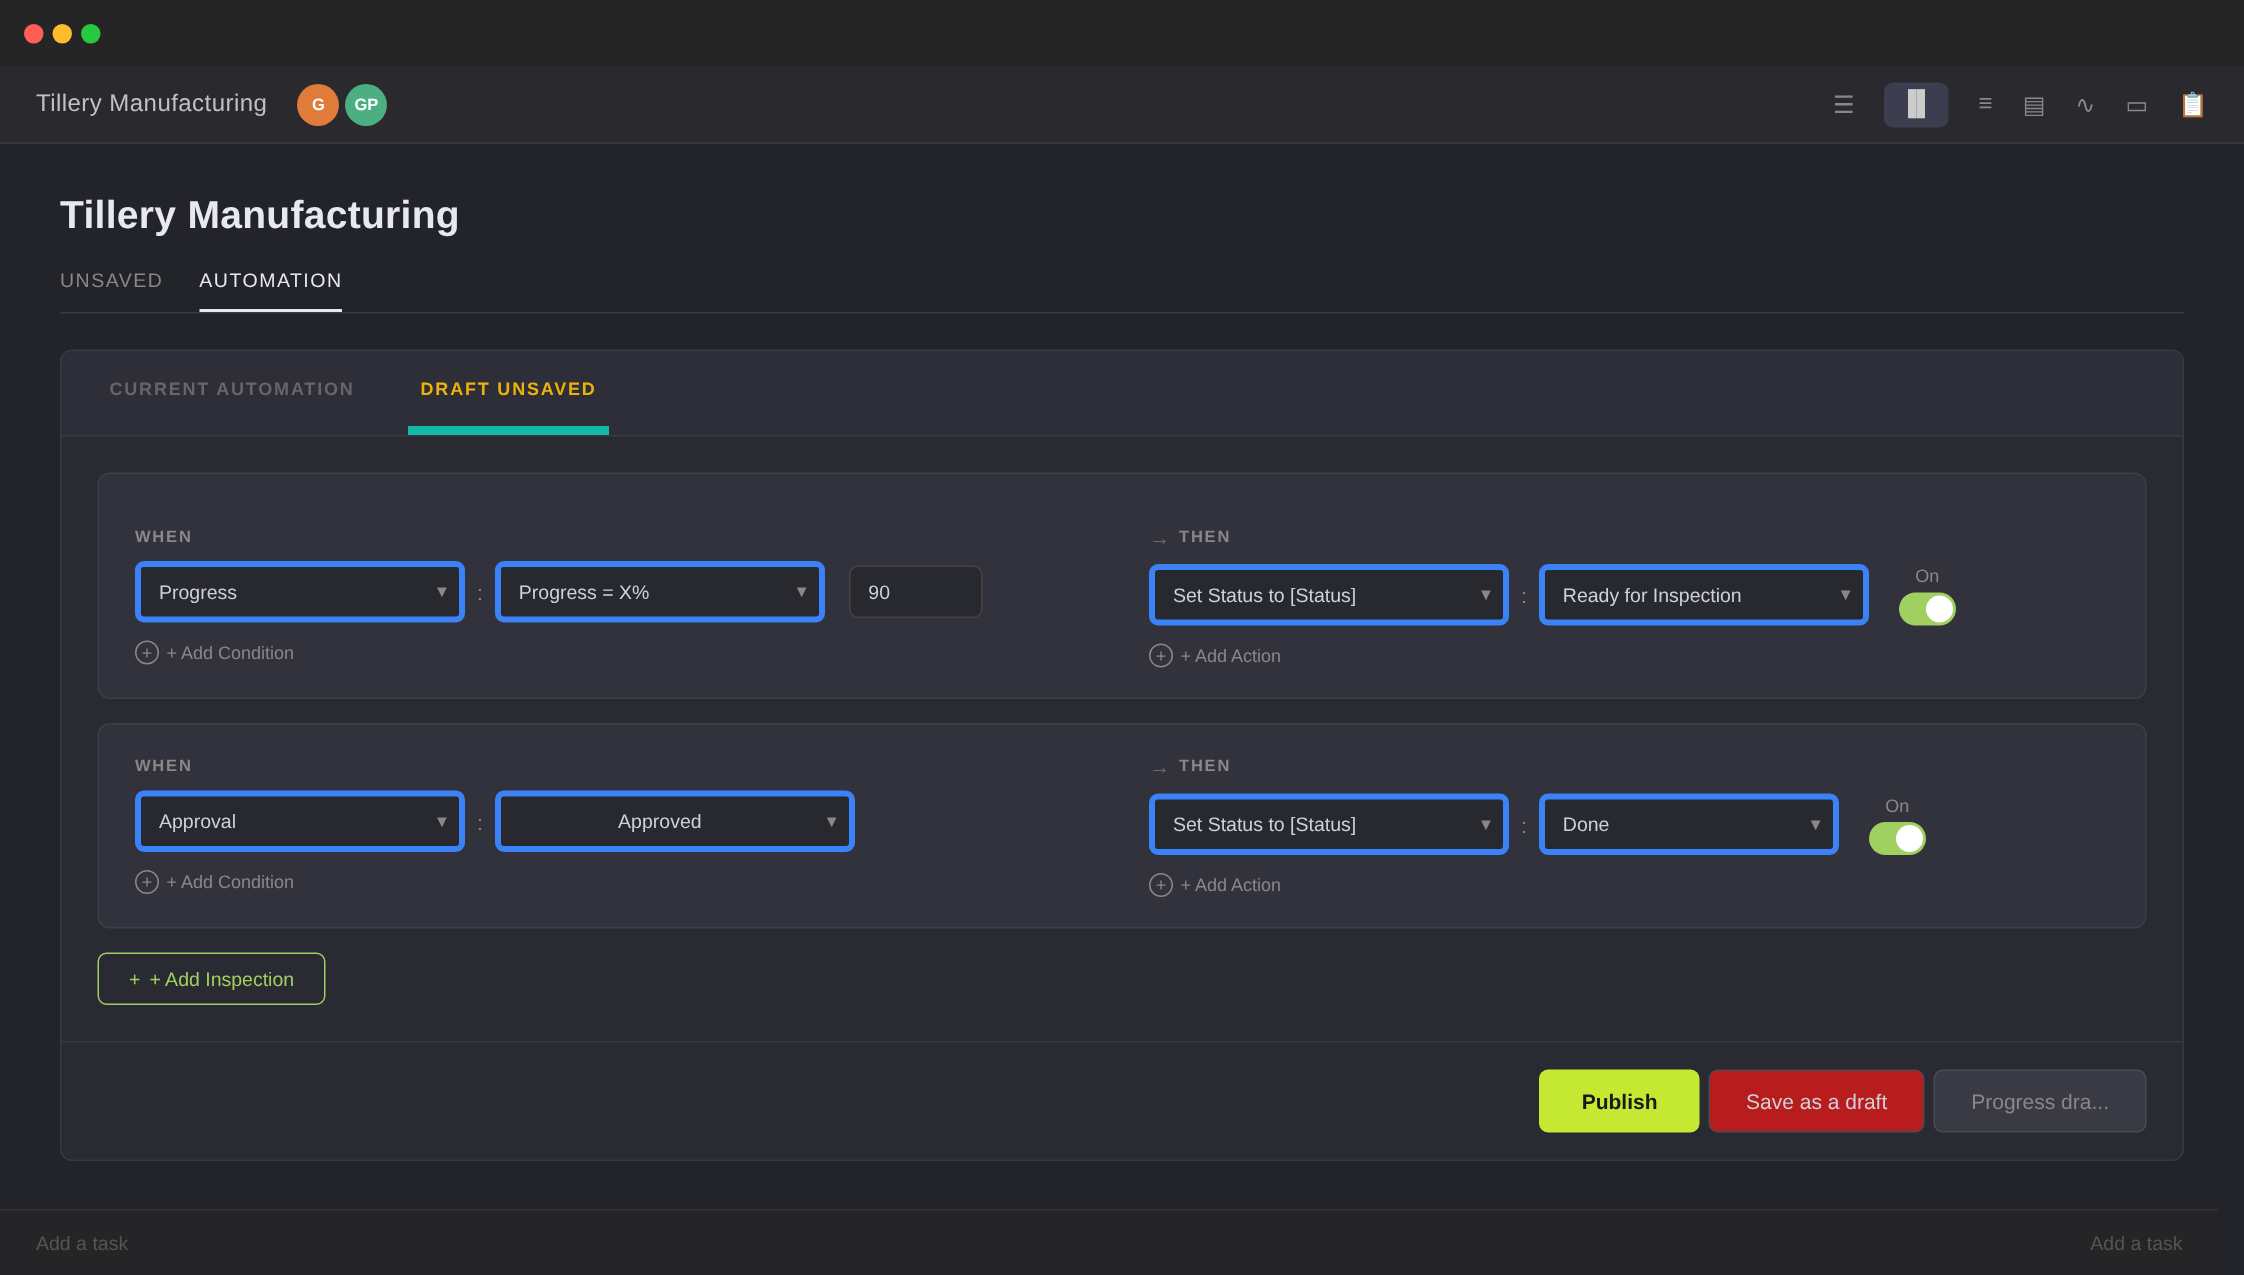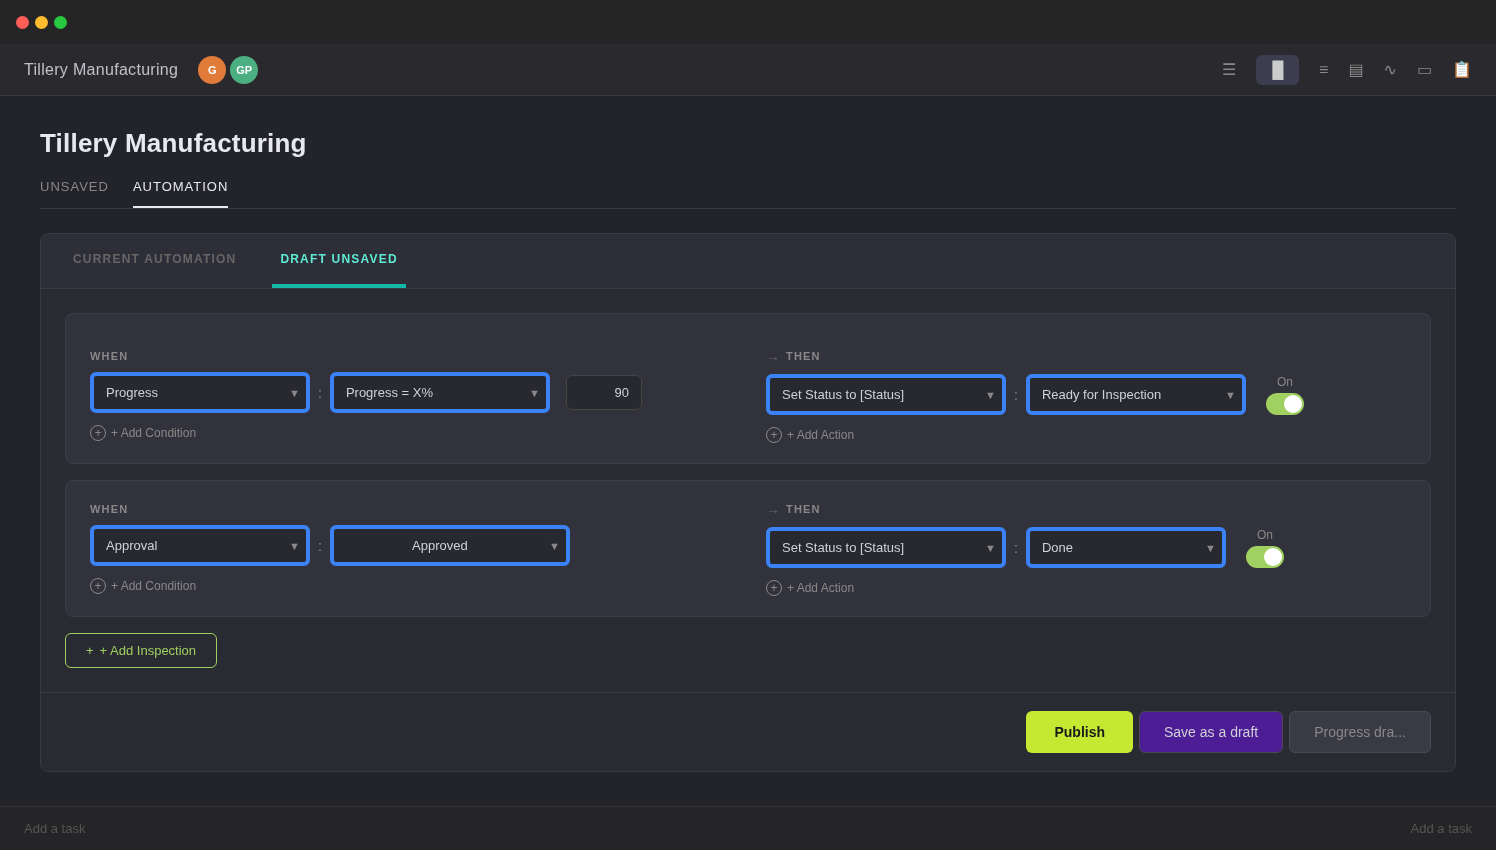--- a/index.html
+++ b/index.html
@@ -163,22 +163,22 @@
       font-weight: 700;
       letter-spacing: 1.2px;
       color: #666;
       padding: 18px 8px;
       cursor: pointer;
       border-bottom: 2px solid transparent;
       margin-right: 28px;
     }
 
     .panel-tab.active {
-      color: #5eead4;
-      border-bottom: 4px solid #14b8a6;
+      color: #eab308;
+      border-bottom: 6px solid #14b8a6;
     }
 
     .panel-body {
       padding: 24px;
     }
 
     
     .rule-block {
       background: #32323c;
       border: 1px solid #3e3e4a;
@@ -245,23 +245,22 @@
       margin: 0 8px;
     }
 
     .input-field {
       background: #28282f;
       border: 1px solid #444;
       border-radius: 6px;
       color: #d0d0d8;
       font-size: 13px;
       padding: 9px 12px;
-      width: 76px;
+      width: 89px;
       outline: none;
-      text-align: right;
     }
 
     .add-btn {
       display: flex;
       align-items: center;
       gap: 5px;
       color: #888;
       font-size: 12px;
       cursor: pointer;
       margin-top: 12px;
@@ -345,21 +344,21 @@
       color: #1a1a1a;
       border: none;
       border-radius: 6px;
       padding: 12px 28px;
       font-size: 14px;
       font-weight: 700;
       cursor: pointer;
     }
 
     .btn-draft {
-      background: #4c1d95;
+      background: #b91c1c;
       color: #d0d0d8;
       border: 1px solid #4a4a55;
       border-radius: 6px;
       padding: 12px 24px;
       font-size: 14px;
       font-weight: 500;
       cursor: pointer;
     }
 
     .btn-discard {
@@ -371,21 +370,21 @@
       font-size: 14px;
       font-weight: 500;
       cursor: pointer;
     }
 
     
     .bottom-bar {
       position: absolute;
       bottom: 0;
       left: 0;
-      right: 0;
+      right: 17px;
       height: 44px;
       background: #252528;
       border-top: 1px solid #333;
       display: flex;
       align-items: center;
       padding: 0 24px;
     }
 
     .add-task-text {
       color: #555;

